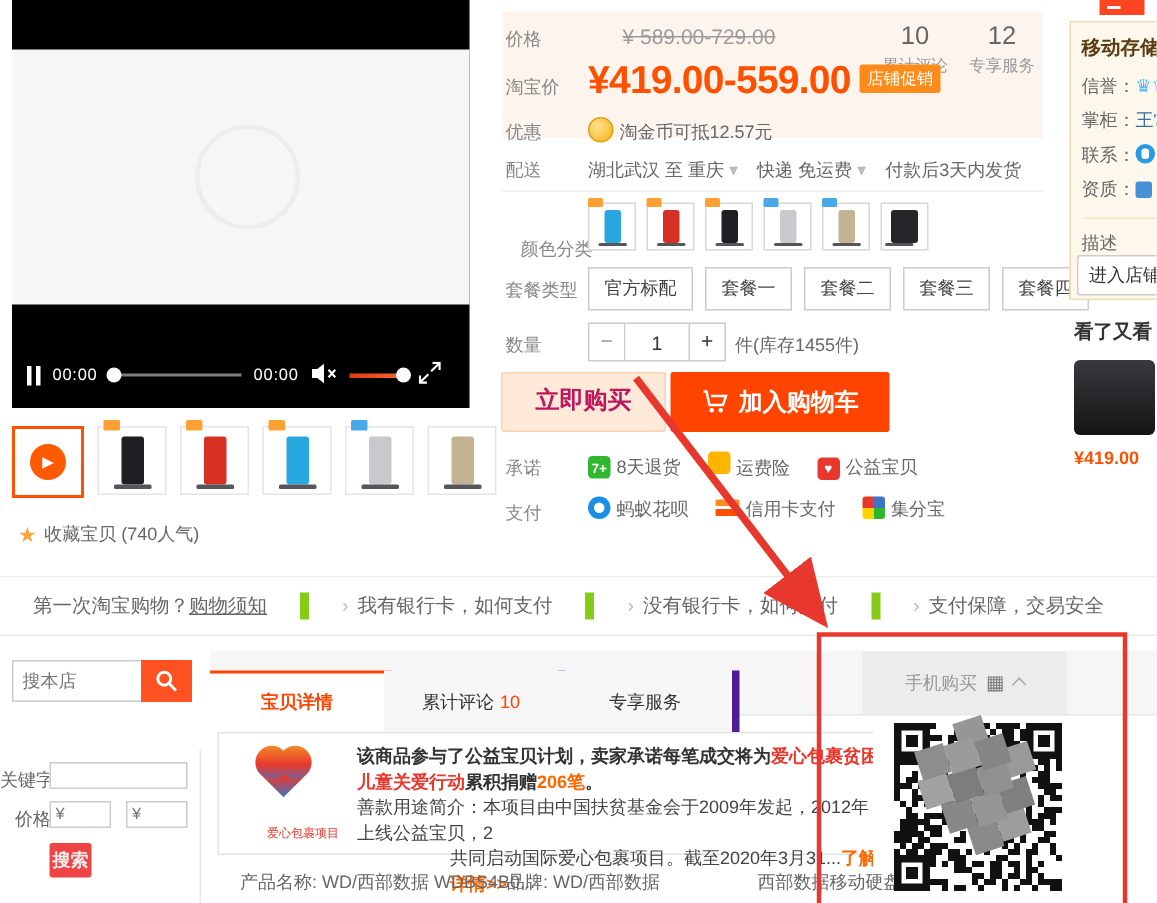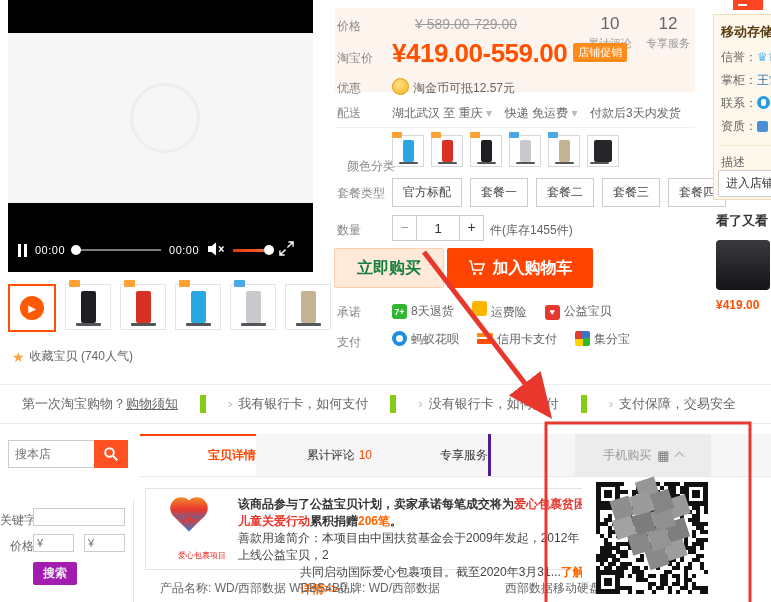--- a/index.html
+++ b/index.html
@@ -47,21 +47,21 @@
   .swatches{display:flex;gap:7px;}
   .swatch{width:30px;height:30px;border:1px solid #d8d8d8;background:#fff;display:flex;align-items:center;justify-content:center;position:relative;cursor:pointer;}
   .swatch .tag{position:absolute;top:-4px;left:-1px;width:10px;height:6px;background:#ffa033;border-radius:1px;}
   .swatch .drive{width:11px;height:22px;}
   .swatch .drive:after{left:-4px;bottom:-2px;width:19px;height:2px;}
   .pkgs{display:flex;gap:8px;}
   .pkg{border:1px solid #ccc;background:#fff;padding:5px 10px;font-size:12px;color:#444;cursor:pointer;}
   .stepper{display:flex;}
   .step-btn{width:23px;height:24px;border:1px solid #ccc;background:#fff;color:#999;font-size:14px;line-height:22px;text-align:center;cursor:pointer;}
   .step-input{width:38px;height:22px;border:1px solid #ccc;border-left:none;border-right:none;text-align:center;font-size:13px;color:#333;}
-  .btn-buy{left:334px;top:248px;width:108px;height:38px;background:#ffeada;border:1px solid #ffcfae;color:#15803d;font-size:16px;font-weight:bold;text-align:center;line-height:38px;border-radius:2px;cursor:pointer;}
+  .btn-buy{left:334px;top:248px;width:108px;height:38px;background:#ffeada;border:1px solid #ffcfae;color:#be185d;font-size:16px;font-weight:bold;text-align:center;line-height:38px;border-radius:2px;cursor:pointer;}
   .btn-cart{left:447px;top:248px;width:146px;height:40px;background:#ff4400;color:#fff;font-size:16px;font-weight:bold;display:flex;align-items:center;justify-content:center;gap:7px;border-radius:2px;cursor:pointer;}
   .service-row{display:flex;gap:18px;align-items:center;color:#666;}
   .sicon{width:15px;height:15px;border-radius:3px;display:inline-flex;align-items:center;justify-content:center;color:#fff;font-size:9px;font-weight:bold;margin-right:4px;}
   .si-green{background:#2fb82f;}
   .si-yellow{background:#ffb400;}
   .si-red{background:#e8382e;}
   .si-heart{color:#fff;font-size:9px;line-height:1;}
   .pay-circle{width:15px;height:15px;border-radius:50%;background:#1b8ee8;display:inline-block;vertical-align:-3px;margin-right:4px;position:relative;}
   .pay-circle i{position:absolute;left:4px;top:4px;width:7px;height:7px;border-radius:50%;background:#fff;}
   .pay-card{width:16px;height:11px;display:inline-block;vertical-align:-1px;margin-right:4px;background:linear-gradient(#ff8c1a 0 4px,#fff 4px 6px,#ff5000 6px 100%);border-radius:1px;}
@@ -95,25 +95,25 @@
 
   
   #sidebox{left:0;top:430px;width:135px;height:172px;}
   .shop-search{position:absolute;left:8px;top:10px;display:flex;}
   .shop-search input{width:86px;height:28px;border:1px solid #ccc;border-right:none;padding:0 6px;font-size:12px;color:#999;box-sizing:border-box;}
   .shop-search .btn{width:34px;height:28px;background:#ff5122;display:flex;align-items:center;justify-content:center;cursor:pointer;}
   .bluebar{position:absolute;left:0;top:47px;width:133px;height:23px;background:#3f74c4;color:#fff;font-weight:bold;line-height:23px;padding-left:3px;box-sizing:border-box;}
   .filterpanel{position:absolute;left:0;top:70px;width:133px;height:102px;background:#fff;border-right:1px solid #e6e6e6;}
   .flabel{position:absolute;color:#666;}
   .finput{position:absolute;border:1px solid #ccc;height:18px;font-size:11px;color:#999;padding:0 3px;box-sizing:border-box;}
-  .btn-dark{position:absolute;left:33px;top:62px;width:44px;height:23px;background:#a21caf;color:#eee;font-weight:bold;text-align:center;line-height:23px;border-radius:2px;cursor:pointer;}
+  .btn-dark{position:absolute;left:33px;top:62px;width:28px;height:23px;background:#ef4444;color:#eee;font-weight:bold;text-align:center;line-height:23px;border-radius:2px;cursor:pointer;}
 
   
   #tabbar{left:140px;top:434px;width:631px;height:43px;background:#f6f6f6;border-bottom:1px solid #e8e8e8;box-sizing:border-box;}
-  .tab{position:absolute;top:0;height:42px;width:116px;text-align:right;line-height:42px;color:#333;border-right:3px solid #4c1d95;cursor:pointer;background:#f6f6f6;}
+  .tab{position:absolute;top:13px;height:42px;width:116px;text-align:center;line-height:42px;color:#333;border-right:5px solid #4c1d95;cursor:pointer;background:#f6f6f6;}
   .tab.active{background:#fff;border-top:2px solid #ff4400;height:40px;line-height:38px;color:#ff4400;font-weight:bold;}
   .tab .cnt{color:#ff4400;margin-left:4px;}
   #phonebuy{position:absolute;left:435px;top:0;width:136px;height:42px;background:#ececec;display:flex;align-items:center;justify-content:center;gap:6px;color:#999;cursor:pointer;}
   .qr-mini{color:#777;font-size:13px;}
   .chev-up{width:6px;height:6px;border-left:1px solid #aaa;border-top:1px solid #aaa;transform:rotate(45deg);margin-top:3px;}
 
   
   #charity{left:145px;top:488px;width:450px;height:82px;border:1px solid #e4e4e4;background:#fff;box-sizing:border-box;}
   #charity .logo{position:absolute;left:14px;top:8px;width:66px;height:64px;text-align:center;}
   .heart{position:relative;left:18px;top:8px;width:22px;height:22px;background:linear-gradient(135deg,#f5a623,#e8382e 55%,#3f74c4);transform:rotate(45deg);}

